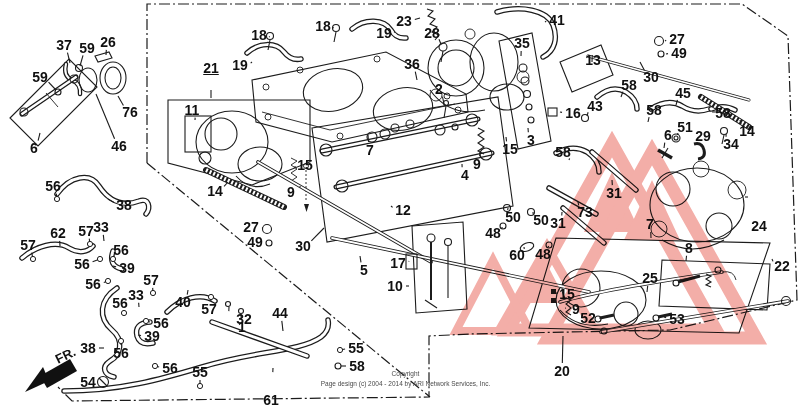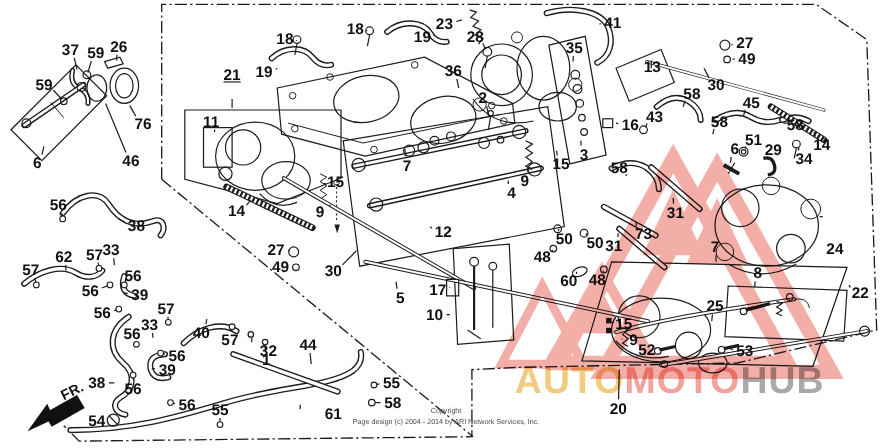--- a/index.html
+++ b/index.html
@@ -391,21 +391,21 @@
       <div class="plabel" style="left: 88px; top: 348px;">38</div>
       <div class="plabel" style="left: 121px; top: 353px;">56</div>
       <div class="plabel" style="left: 170px; top: 368px;">56</div>
       <div class="plabel" style="left: 88px; top: 382px;">54</div>
       <div class="plabel" style="left: 200px; top: 372px;">55</div>
       <div class="plabel" style="left: 242px; top: 327px;">1</div>
       <div class="plabel" style="left: 244px; top: 319px;">32</div>
       <div class="plabel" style="left: 280px; top: 313px;">44</div>
       <div class="plabel" style="left: 356px; top: 348px;">55</div>
       <div class="plabel" style="left: 357px; top: 366px;">58</div>
-      <div class="plabel" style="left: 271px; top: 376px; margin-left: 32px;">61</div>
+      <div class="plabel" style="left: 271px; top: 400px;">61</div>
       <div class="plabel" style="left: 211px; top: 68px; text-decoration: underline;">21</div>
       <div class="plabel" style="left: 192px; top: 110px;">11</div>
       <div class="plabel" style="left: 215px; top: 191px;">14</div>
       <div class="plabel" style="left: 259px; top: 35px;">18</div>
       <div class="plabel" style="left: 240px; top: 65px;">19</div>
       <div class="plabel" style="left: 323px; top: 26px;">18</div>
       <div class="plabel" style="left: 384px; top: 33px;">19</div>
       <div class="plabel" style="left: 404px; top: 21px;">23</div>
       <div class="plabel" style="left: 432px; top: 33px;">28</div>
       <div class="plabel" style="left: 412px; top: 64px;">36</div>
@@ -467,23 +467,20 @@
       <path d="M612,144 L716,330 L508,330 Z" stroke-width="13" stroke="#ef8e86"></path>
       <path d="M612,172 L640,232 L584,232 Z" class="tri-fill" stroke="none" fill="#ef8e86"></path>
       <path d="M652,152 L756,338 L548,338 Z" stroke-width="13" stroke="#ef8e86"></path>
       <path d="M652,180 L680,240 L624,240 Z" class="tri-fill" stroke="none" fill="#ef8e86"></path>
       <path d="M547,247 L595,331 L499,331 Z" stroke-width="9" stroke="#ef8e86"></path>
       <path d="M547,264 L567,303 L527,303 Z" class="tri-fill" stroke="none" fill="#ef8e86"></path>
       <path d="M493,260 L530,331 L456,331 Z" stroke-width="8" stroke="#ef8e86"></path>
     </g>
   </svg>
 
-  <div class="wm wm-text">
-    <span id="wm1" style="color: rgb(240, 194, 104);">AUTO</span><span id="wm2" style="color: rgb(242, 147, 139);">MOTO</span><span id="wm3" style="color: rgb(154, 154, 154);">HUB</span>
-  </div>
 
   <svg class="fr" viewBox="0 0 90 50">
     <path d="M1,42 L25,31 L19,17 Z" fill="#111"></path>
     <path d="M16,26 L46,9 L53,21 L23,38 Z" fill="#111"></path>
     <text x="34" y="14" transform="rotate(-26 34 14)" font-size="13" font-weight="bold" font-family="Liberation Sans, sans-serif" fill="#111">FR.</text>
   </svg>
 
   <div class="copyright">
     <div>Copyright</div>
     <div>Page design (c) 2004 - 2014 by ARI Network Services, Inc.</div>

